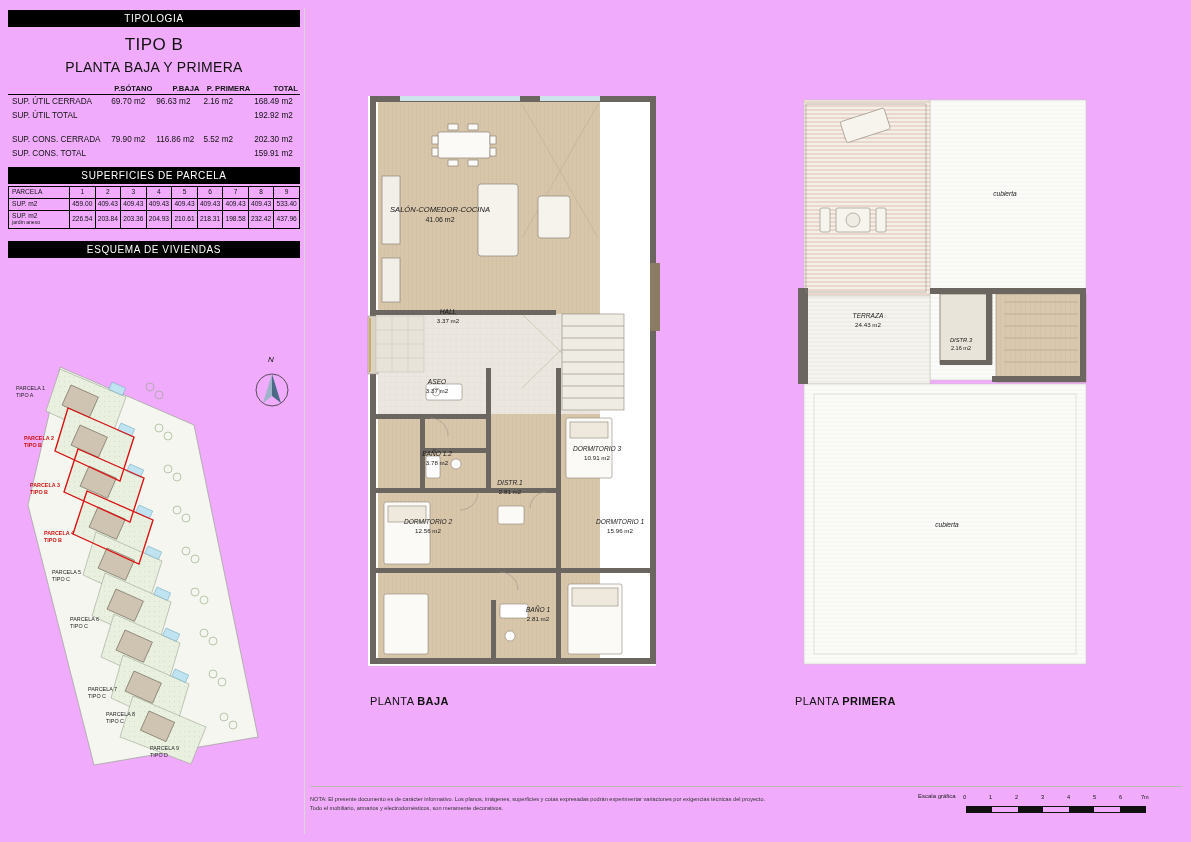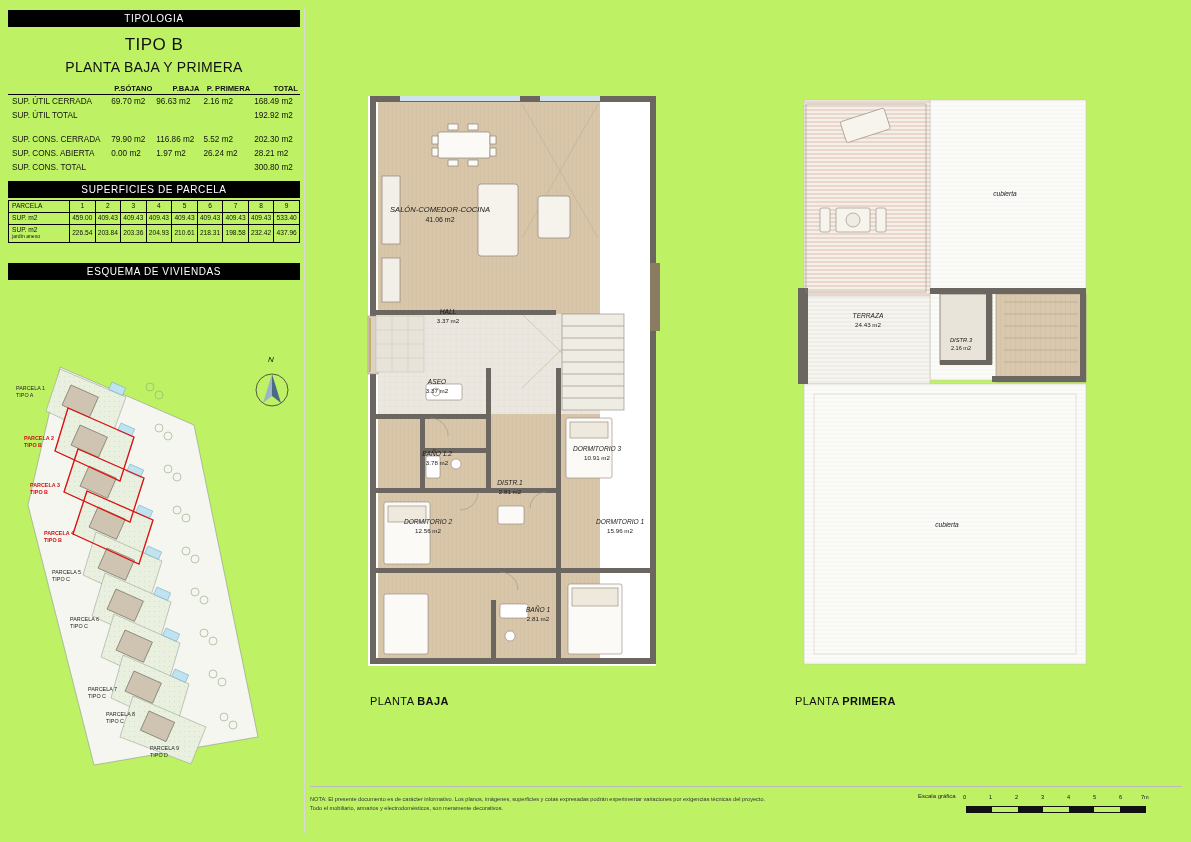--- a/index.html
+++ b/index.html
@@ -13,21 +13,21 @@
     position: relative;
     font-family: "Liberation Sans", sans-serif;
     color: #111;
     overflow: hidden;
   }
   .page {
     position: absolute;
     left: 0; top: 0;
     width: 1191px;
     height: 842px;
-    background: #bef264;
+    background: #f0abfc;
   }
 
   
   .left-panel {
     position: absolute;
     left: 8px;
     top: 10px;
     width: 292px;
   }
   .bar-black {
@@ -225,32 +225,25 @@
             <td colspan="5"></td>
           </tr>
       <tr>
         <td class="lbl">SUP. CONS. CERRADA</td>
         <td class="num">79.90 m2</td>
         <td class="num">116.86 m2</td>
         <td class="num">5.52 m2</td>
         <td class="num">202.30 m2</td>
       </tr>
       <tr>
-        <td class="lbl">SUP. CONS.  ABIERTA</td>
-        <td class="num">0.00 m2</td>
-        <td class="num">1.97 m2</td>
-        <td class="num">26.24 m2</td>
-        <td class="num">28.21 m2</td>
-      </tr>
-      <tr>
         <td class="lbl">SUP. CONS. TOTAL</td>
         <td class="num"></td>
         <td class="num"></td>
         <td class="num"></td>
-        <td class="num">300.80 m2</td>
+        <td class="num">159.91 m2</td>
       </tr>
     </tbody>
       </table>
 
     <div class="bar-black" style="margin-top:6px">SUPERFICIES DE PARCELA</div>
 
     <table class="parcela">
       <tbody>
           <tr>
         <td class="first">PARCELA</td>
@@ -287,21 +280,21 @@
         <td>204.93</td>
         <td>210.61</td>
         <td>218.31</td>
         <td>198.58</td>
         <td>232.42</td>
         <td>437.96</td>
       </tr>
     </tbody>
       </table>
 
-    <div class="bar-black" style="margin-top:20px">ESQUEMA DE VIVIENDAS</div>
+    <div class="bar-black" style="margin-top:12px">ESQUEMA DE VIVIENDAS</div>
   </div>
 
   <div class="site">
     <svg class="site-canvas" viewBox="0 0 292 430">
       <defs>
         <pattern id="grass" width="5" height="5" patternUnits="userSpaceOnUse">
           <rect width="5" height="5" fill="#e9f0df"></rect>
           <circle cx="1.5" cy="1.5" r=".5" fill="#cddbb8"></circle>
         </pattern>
       </defs>

